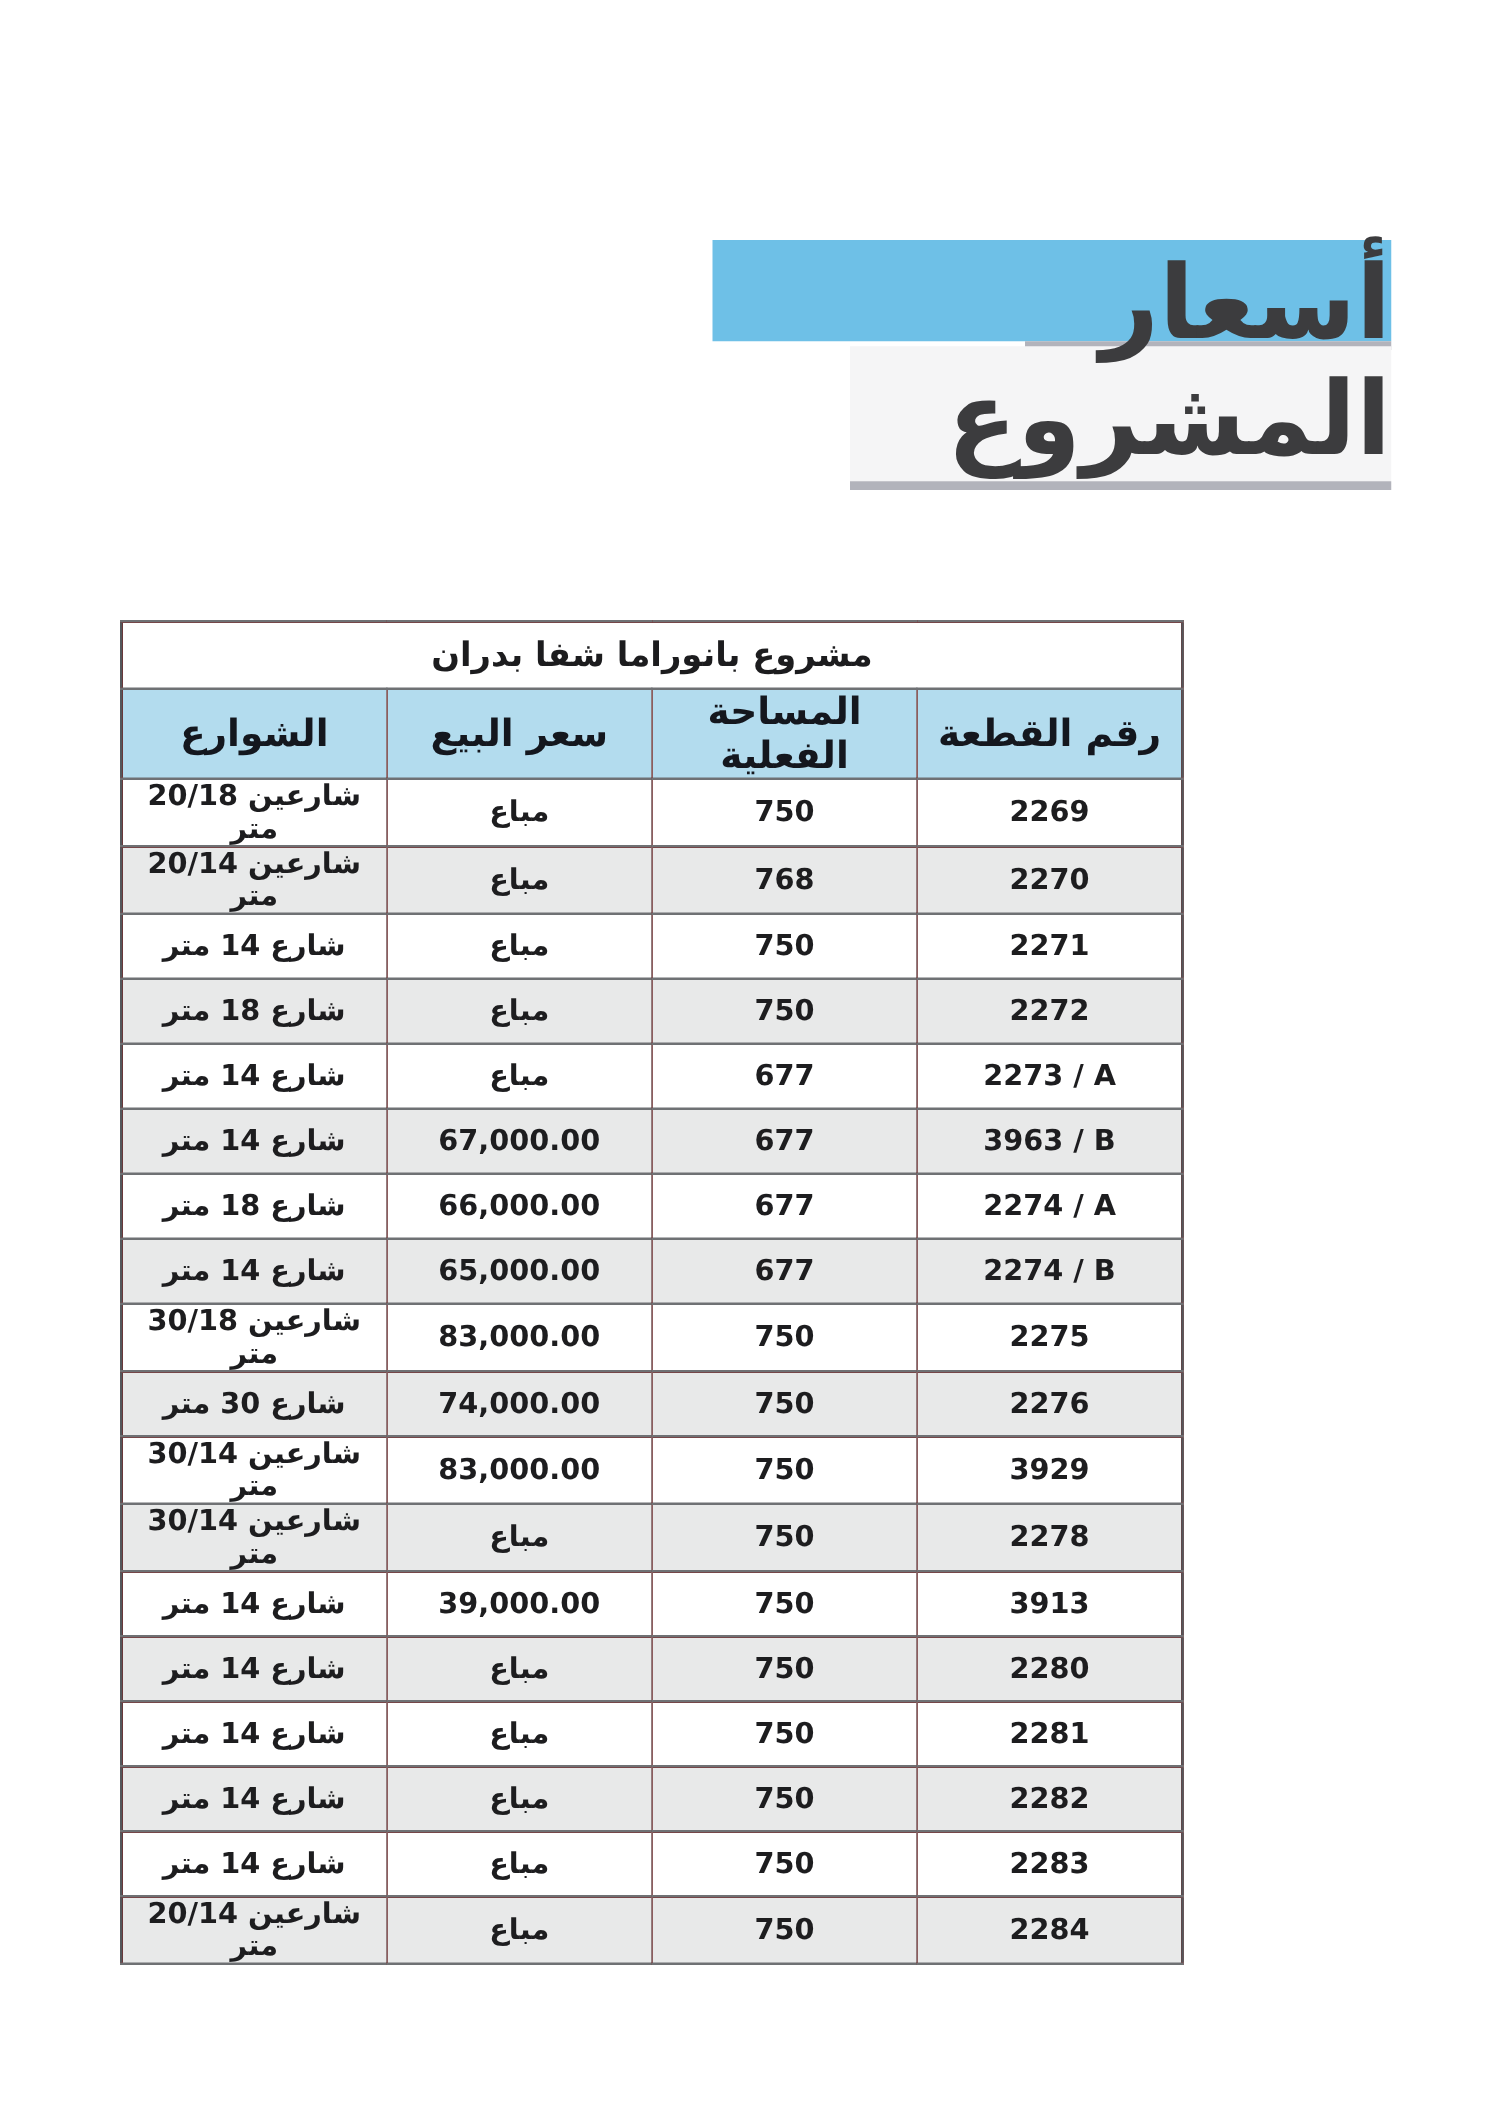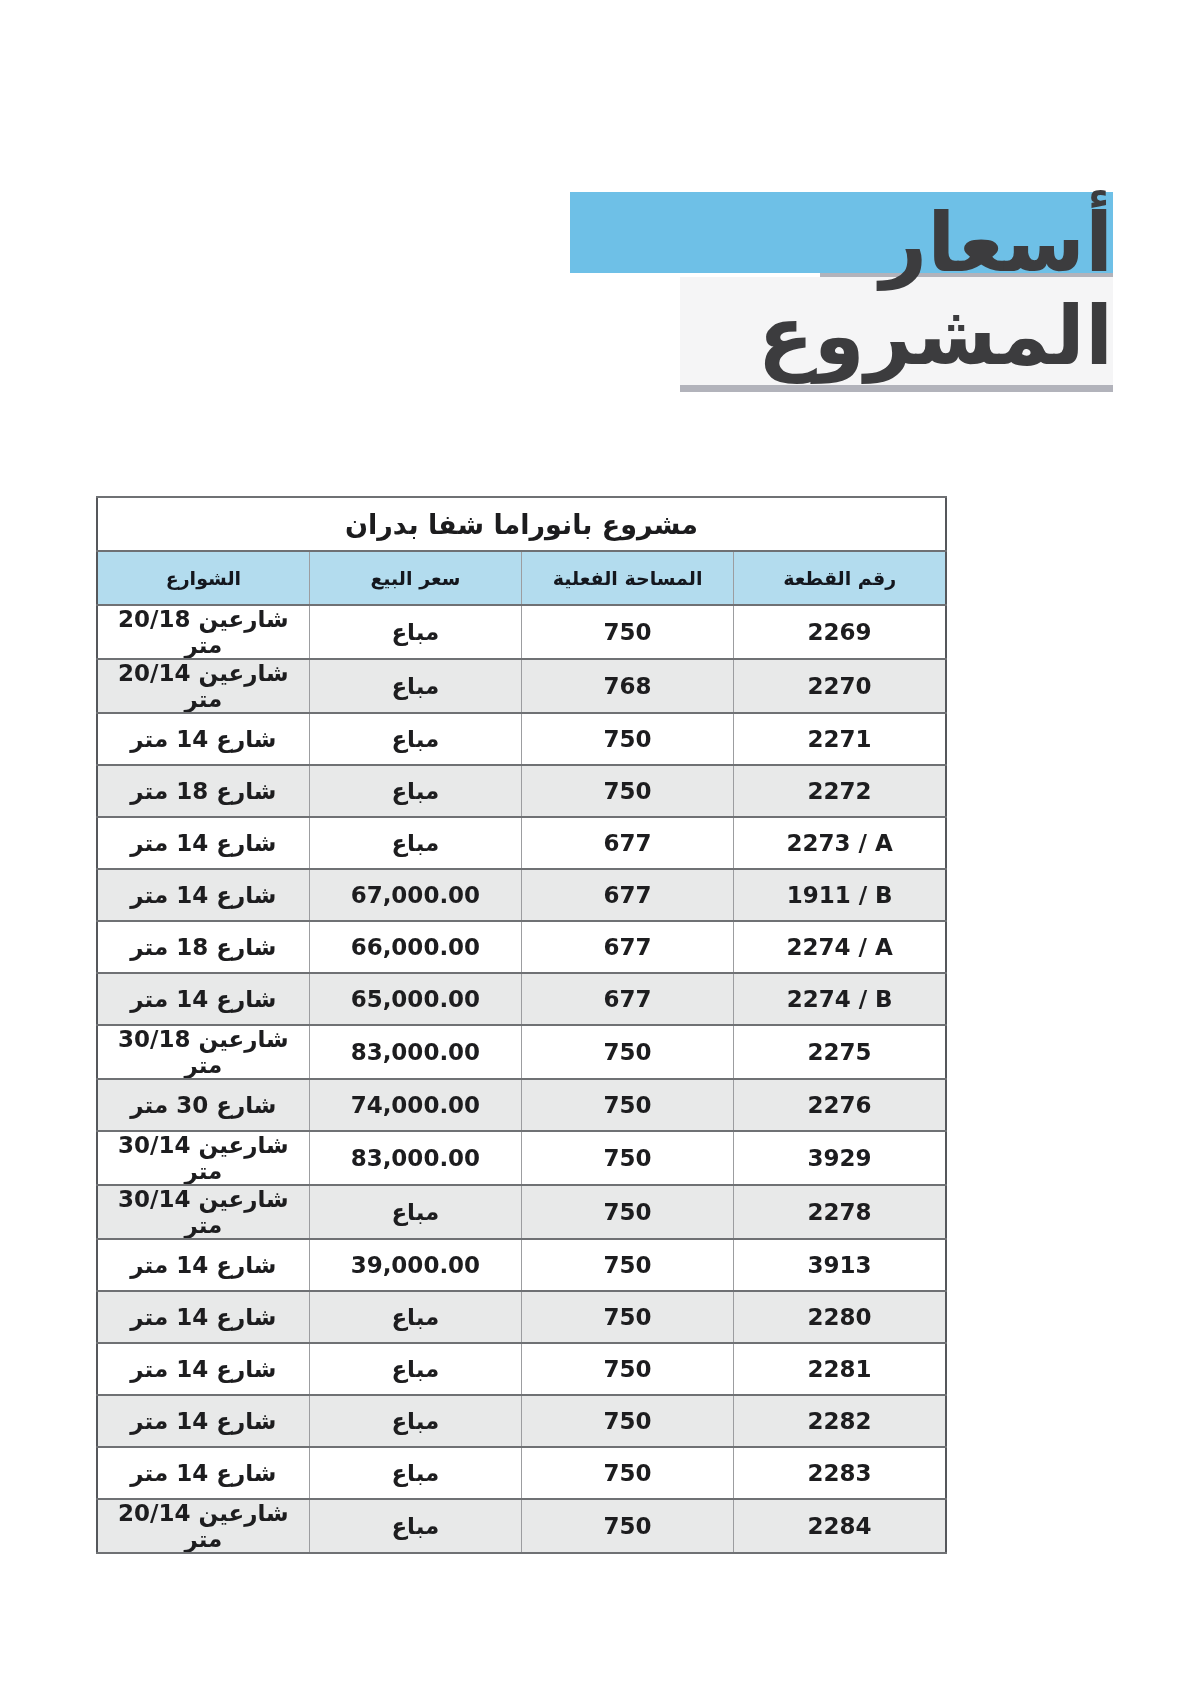--- a/index.html
+++ b/index.html
@@ -67,21 +67,21 @@
     text-align:center;vertical-align:middle;
     font-weight:bold;
     color:var(--text-dark);
     padding:0 6px;
     overflow:hidden;
   }
   .price-table .tbl-title td{
     height:54px;font-size:27px;background:#ffffff;color:#1c1c1e;
   }
   .price-table thead th{
-    height:54px;font-size:19px;
+    height:54px;font-size:30px;
     background:var(--header-blue);
     color:#14171e;
   }
   .price-table tbody td{height:52px;font-size:23px;}
   .price-table tbody tr:nth-child(even){background:var(--row-grey);}
   .price-table tbody tr:nth-child(odd){background:#ffffff;}
   .cell-ltr{direction:ltr;margin-top:40px;}
 </style>
 </head>
 <body>
@@ -136,21 +136,21 @@
       <td>مباع</td>
       <td>شارع 18 متر</td>
     </tr>
     <tr>
       <td class="cell-ltr">2273 / A</td>
       <td>677</td>
       <td>مباع</td>
       <td>شارع 14 متر</td>
     </tr>
     <tr>
-      <td class="cell-ltr">1911 / B</td>
+      <td class="cell-ltr">3963 / B</td>
       <td>677</td>
       <td>67,000.00</td>
       <td>شارع 14 متر</td>
     </tr>
     <tr>
       <td class="cell-ltr">2274 / A</td>
       <td>677</td>
       <td>66,000.00</td>
       <td>شارع 18 متر</td>
     </tr>

